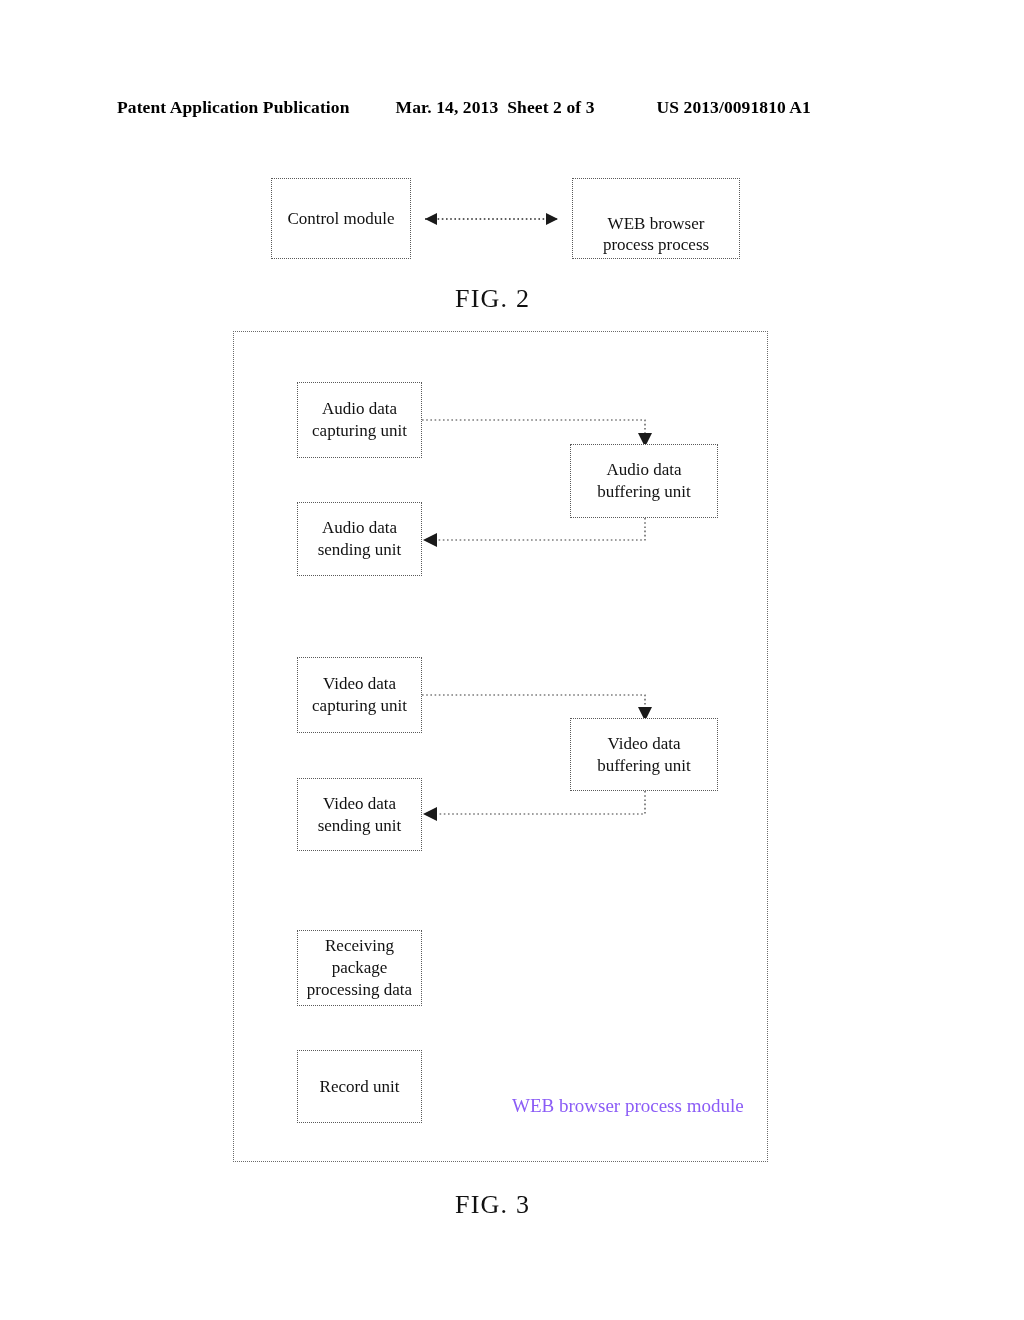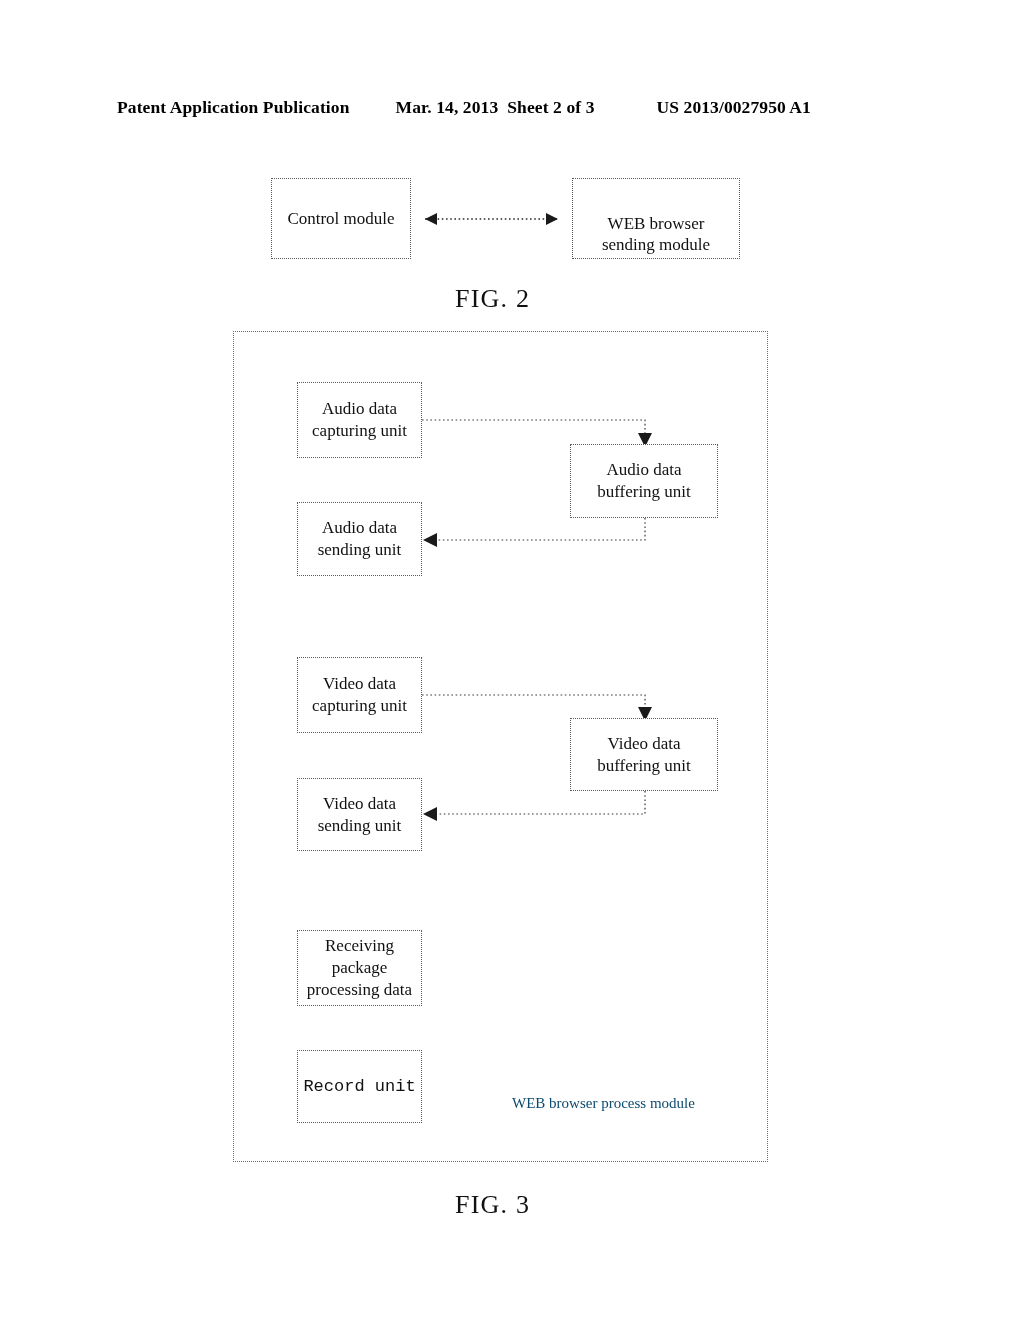--- a/index.html
+++ b/index.html
@@ -79,66 +79,66 @@
   #web-browser-process-container {
     position: absolute;
     left: 233px; top: 331px; width: 535px; height: 831px;
     border: 1px dotted #6a6a6a;
     box-sizing: border-box;
     background: #ffffff;
   }
   #container-label {
     position: absolute;
     left: 512px; top: 1095px;
-    font-size: 15px;
-    color: #0c4a6e;
+    font-size: 19px;
+    color: #8b5cf6;
     white-space: nowrap;
   }
 
   
   #audio-capturing-unit { left: 297px; top: 382px; width: 125px; height: 76px; }
   #audio-buffering-unit { left: 570px; top: 444px; width: 148px; height: 74px; }
   #audio-sending-unit   { left: 297px; top: 502px; width: 125px; height: 74px; }
 
   #video-capturing-unit { left: 297px; top: 657px; width: 125px; height: 76px; }
   #video-buffering-unit { left: 570px; top: 718px; width: 148px; height: 73px; }
   #video-sending-unit   { left: 297px; top: 778px; width: 125px; height: 73px; }
 
   #receiving-package-unit { left: 297px; top: 930px; width: 125px; height: 76px; justify-content: center; }
-  #record-unit            { left: 297px; top: 1050px; width: 125px; height: 73px; font-family: Liberation Mono, monospace; }
+  #record-unit            { left: 297px; top: 1050px; width: 125px; height: 73px; }
 
   #fig3-caption { left: 455px; top: 1190px; }
 
   
   #connector-layer {
     position: absolute;
     left: 0; top: 0;
     width: 1024px; height: 1320px;
     pointer-events: none;
   }
 </style>
 </head>
 <body>
 
 <div id="page-header">
   <span class="hdr-left">Patent Application Publication</span>
   <span class="hdr-mid">
     <span>Mar. 14, 2013</span><span class="sheet">Sheet 2 of 3</span>
   </span>
-  <span class="hdr-right">US 2013/0027950 A1</span>
+  <span class="hdr-right">US 2013/0091810 A1</span>
 </div>
 
 <div class="dbox" id="fig2-control-module">
   <span class="label">Control module</span>
 </div>
 
 <div class="dbox" id="fig2-web-browser-module">
   <span class="label">
     <span>WEB browser</span><br>
-    <span>sending module</span>
+    <span>process process</span>
   </span>
 </div>
 
 <svg id="fig2-connector" viewBox="0 0 161 28" xmlns="http://www.w3.org/2000/svg">
   <line x1="14" y1="14" x2="147" y2="14" stroke="#2a2a2a" stroke-width="1.4" stroke-dasharray="1.6 2.6"></line>
   <polygon points="14,14 26,8 26,20" fill="#1a1a1a"></polygon>
   <polygon points="147,14 135,8 135,20" fill="#1a1a1a"></polygon>
 </svg>
 
 <div class="fig-caption" id="fig2-caption">FIG. 2</div>

